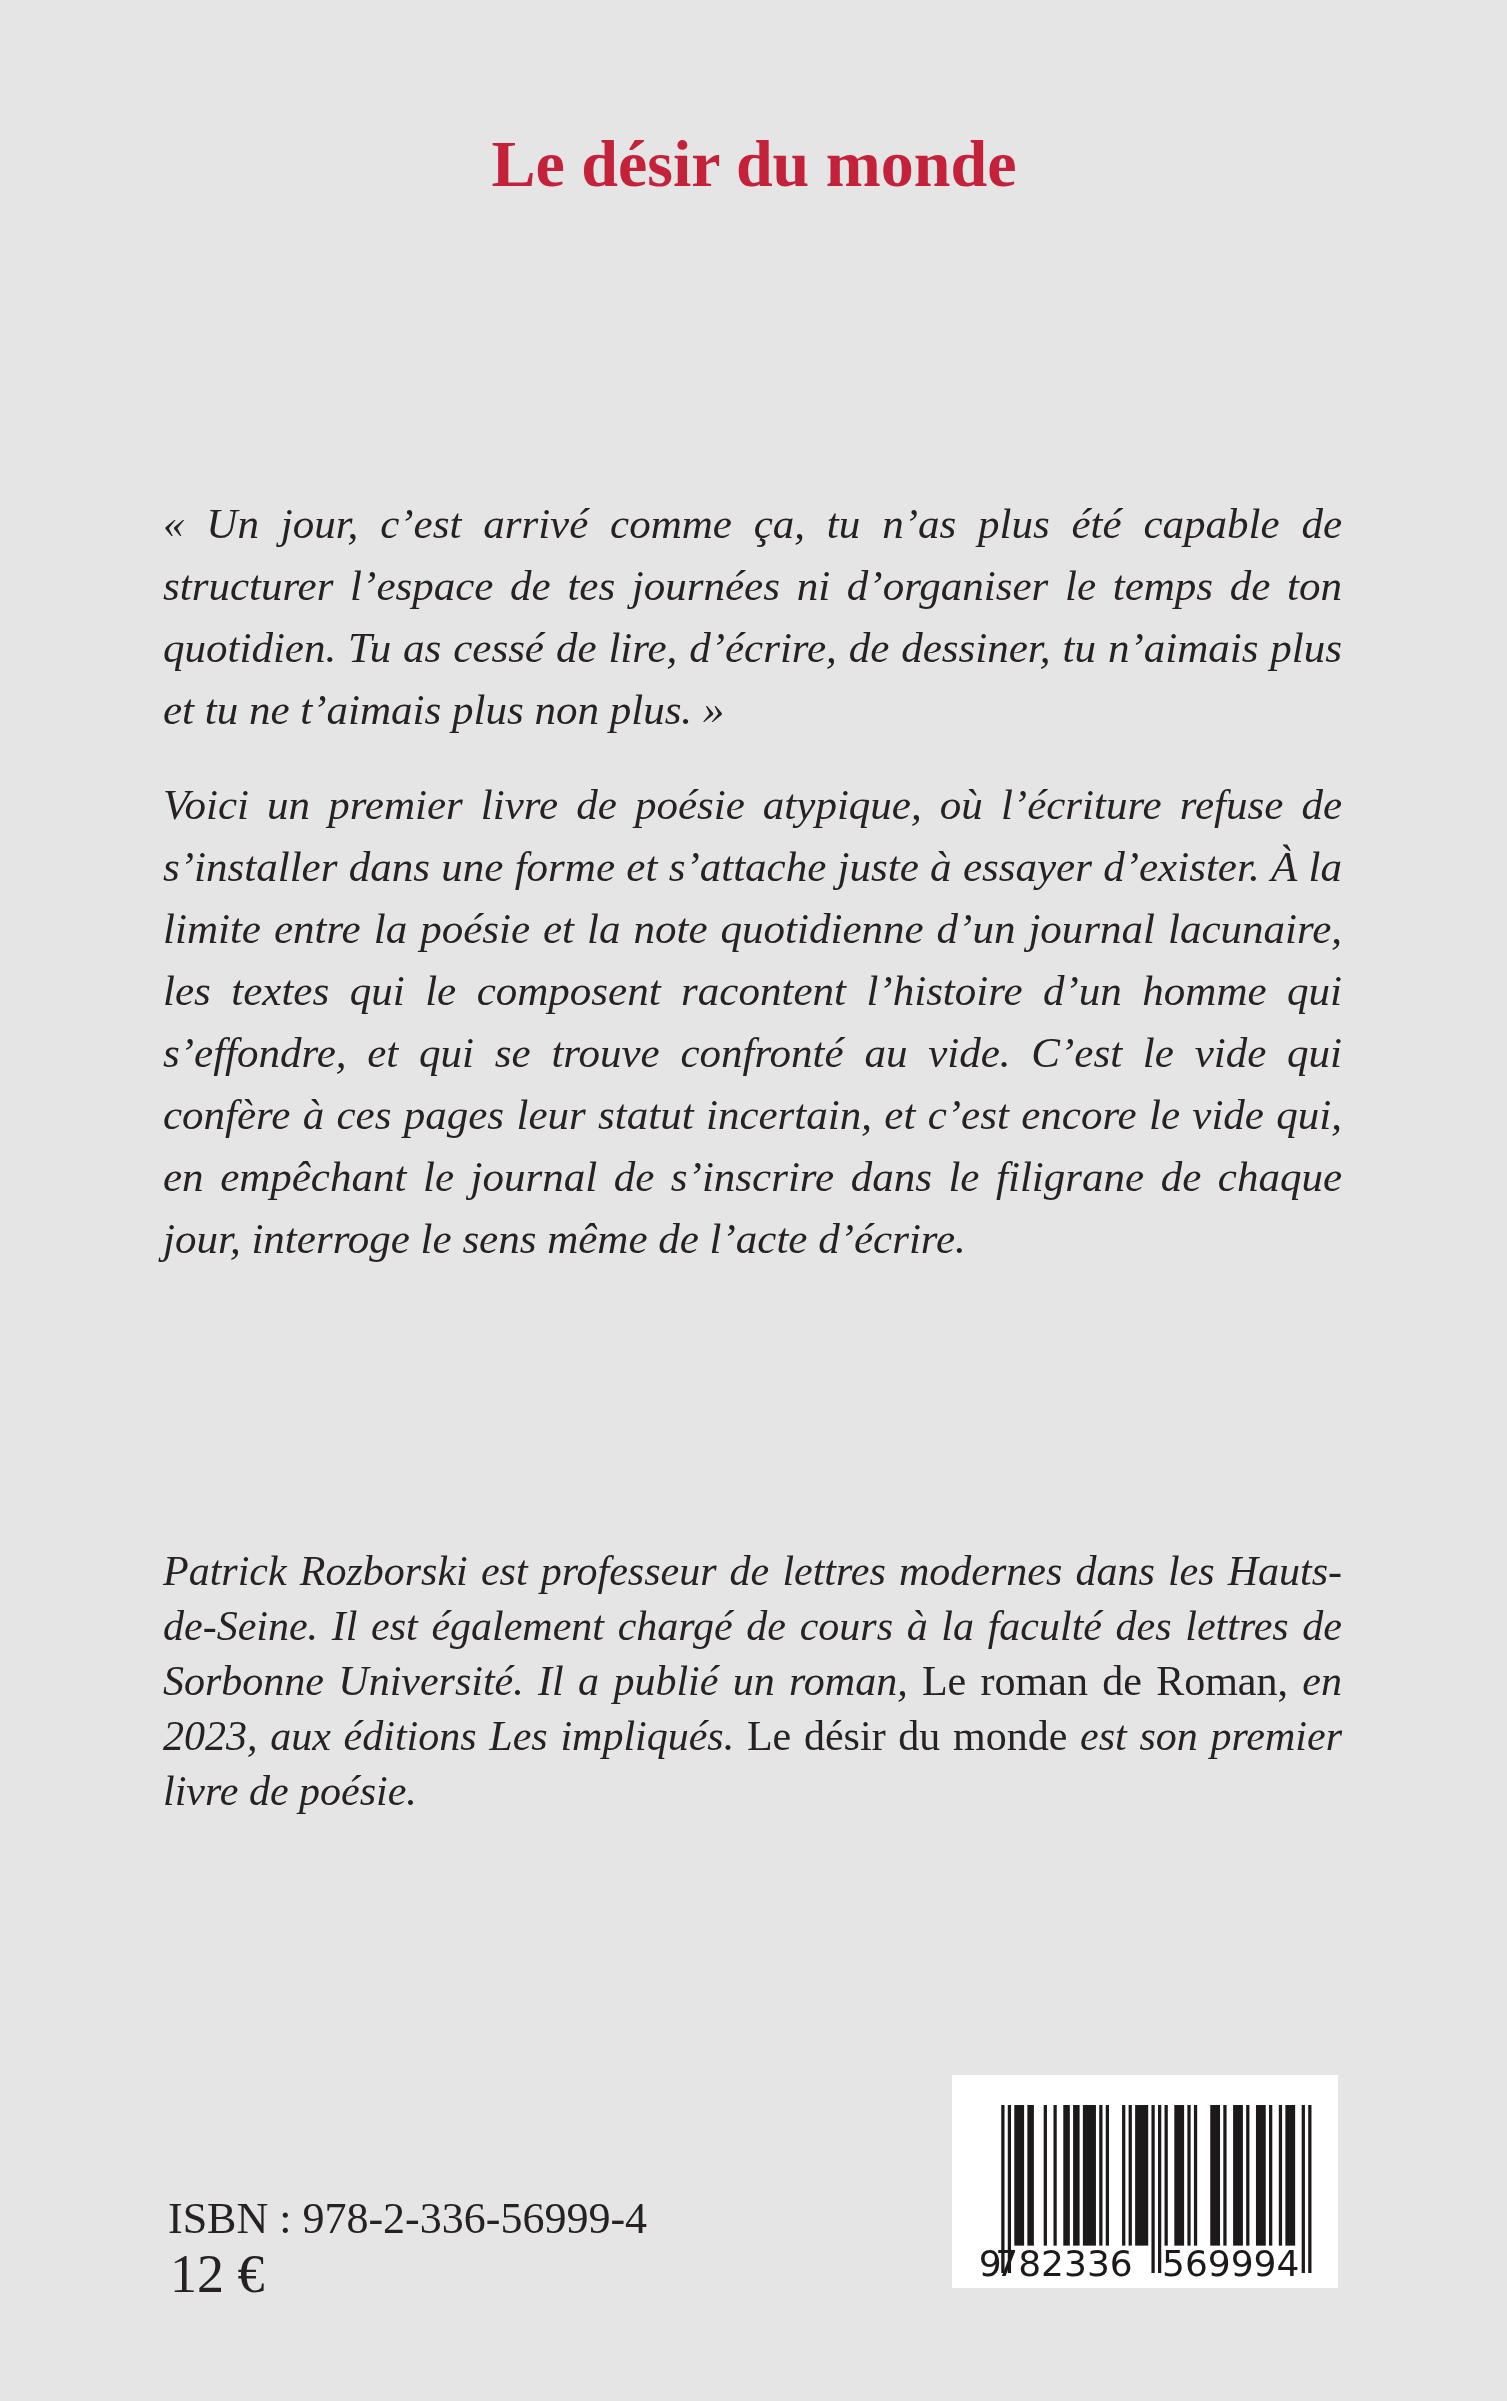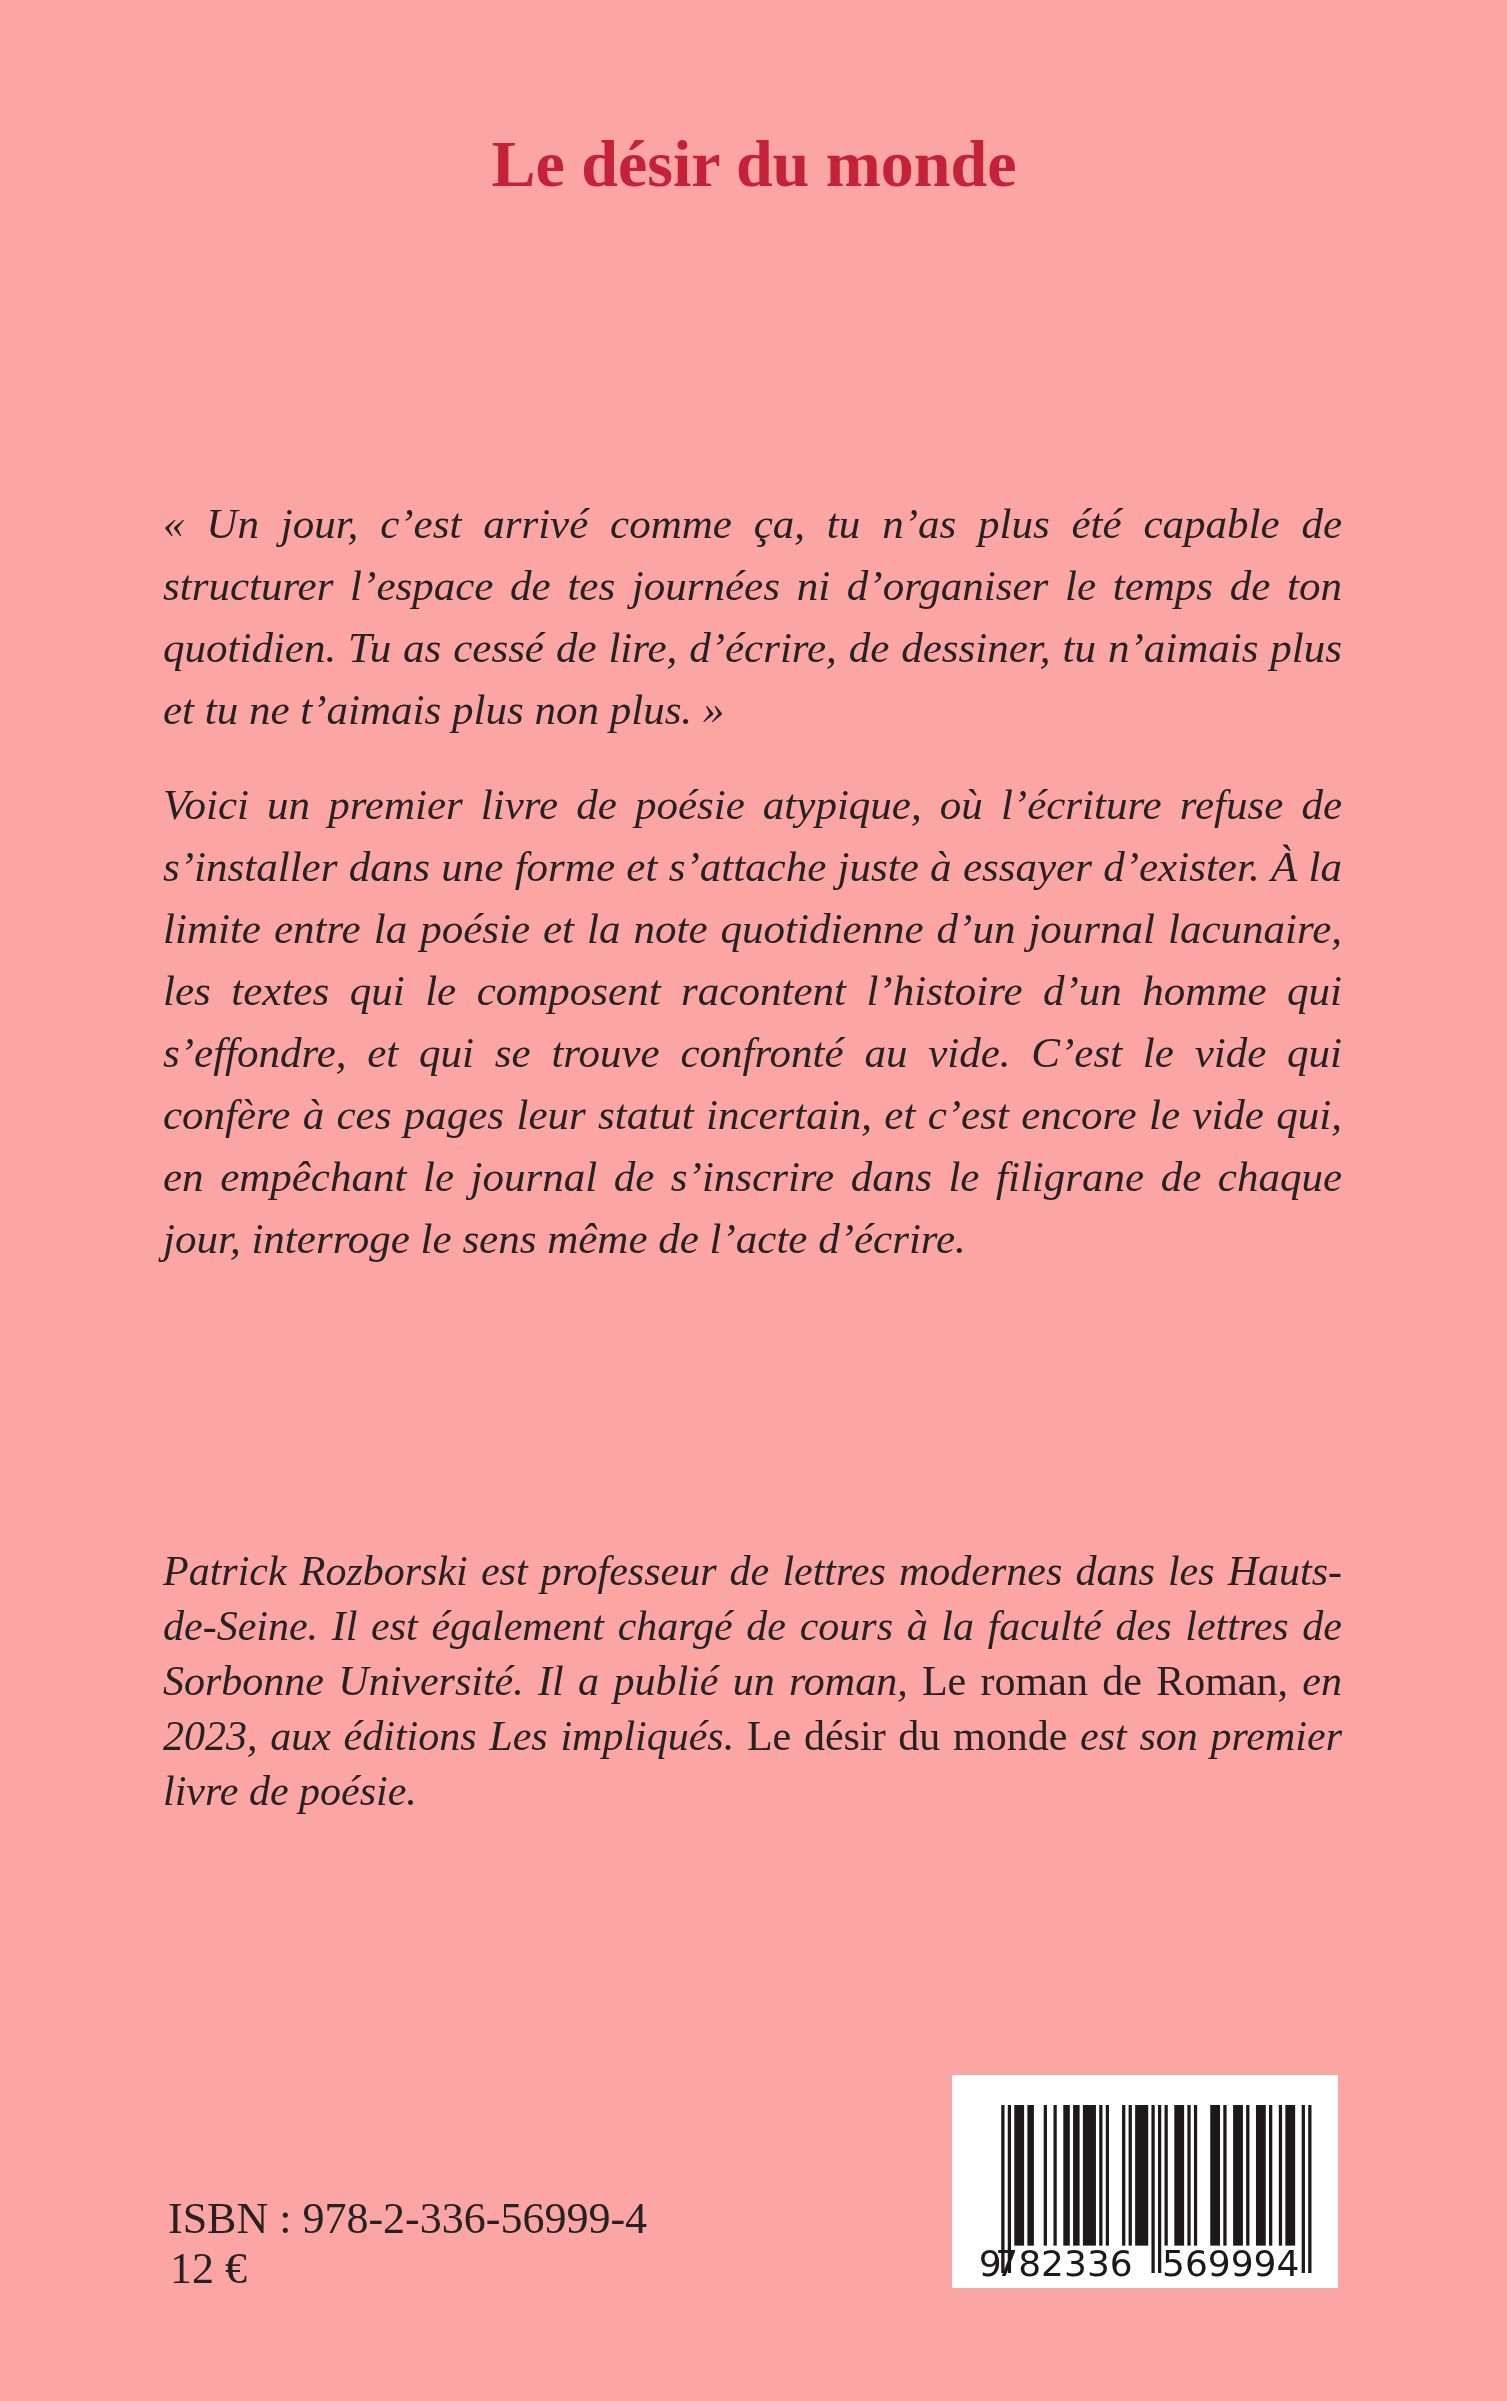--- a/index.html
+++ b/index.html
@@ -1,19 +1,19 @@
 <!DOCTYPE html>
 <html lang="fr" style="font-size:15px"><head>
 <meta charset="utf-8">
 <style>
   html,body{margin:0;padding:0;background:#888;}
   .cover{
     position:relative;
     width:1508px;height:2402px;
-    background:#fca5a5;
+    background:#e5e5e5;
     font-family:"Liberation Serif", serif;
     color:#262122;
     overflow:hidden;
   }
   .title{
     position:absolute;
     top:131px;left:0;width:100%;
     margin:0;
     text-align:center;
     font-size:66px;
@@ -47,21 +47,21 @@
     font-style:italic;
   }
   .bio .bd{font-weight:normal;}
   .bio .rm{font-style:normal;}
   .isbn{
     position:absolute;left:168px;top:2197px;
     font-size:44px;line-height:1;
   }
   .price{
     position:absolute;left:170px;top:2247px;
-    font-size:44px;line-height:1;
+    font-size:54px;line-height:1;
   }
   .barcode-box{
     position:absolute;
     left:952px;top:2075px;
     width:386px;height:213px;
     background:#ffffff;
   }
   .barcode-box svg{
     position:absolute;left:49px;top:30px;
     display:block;

